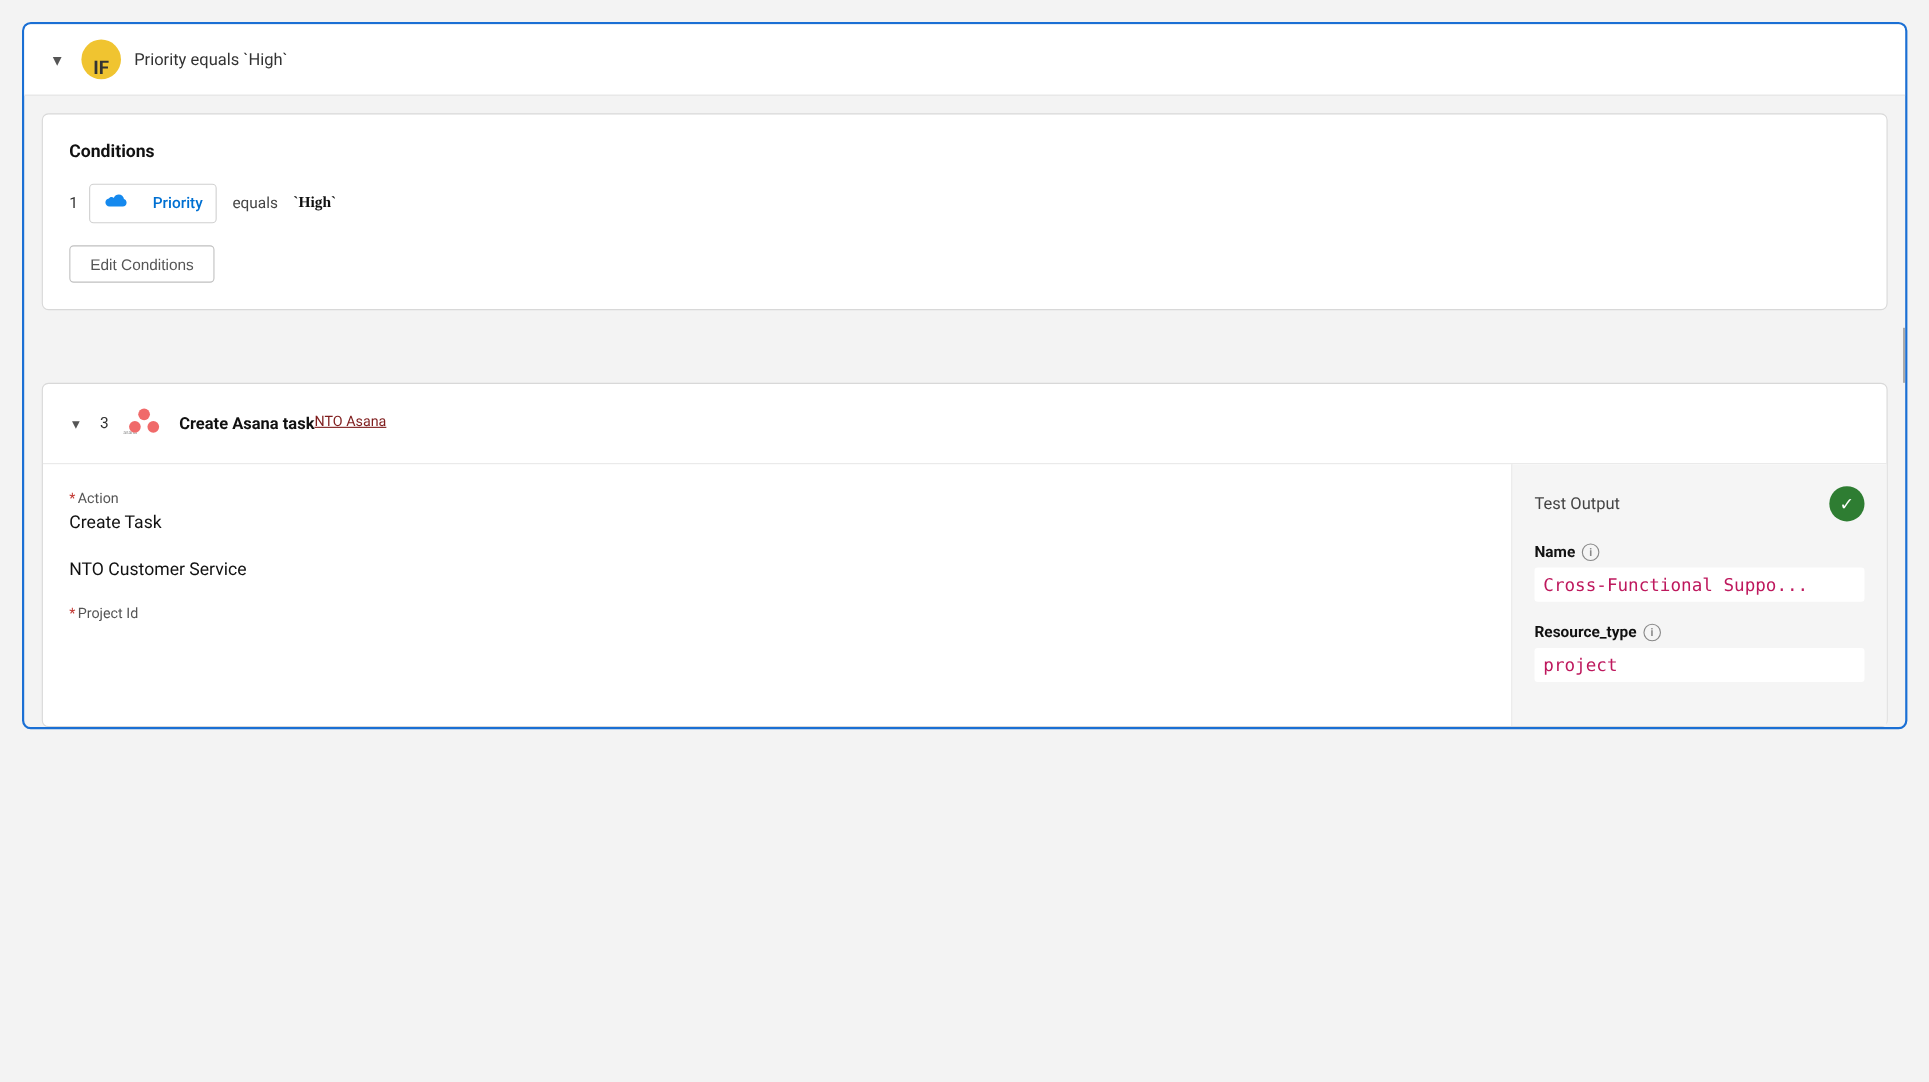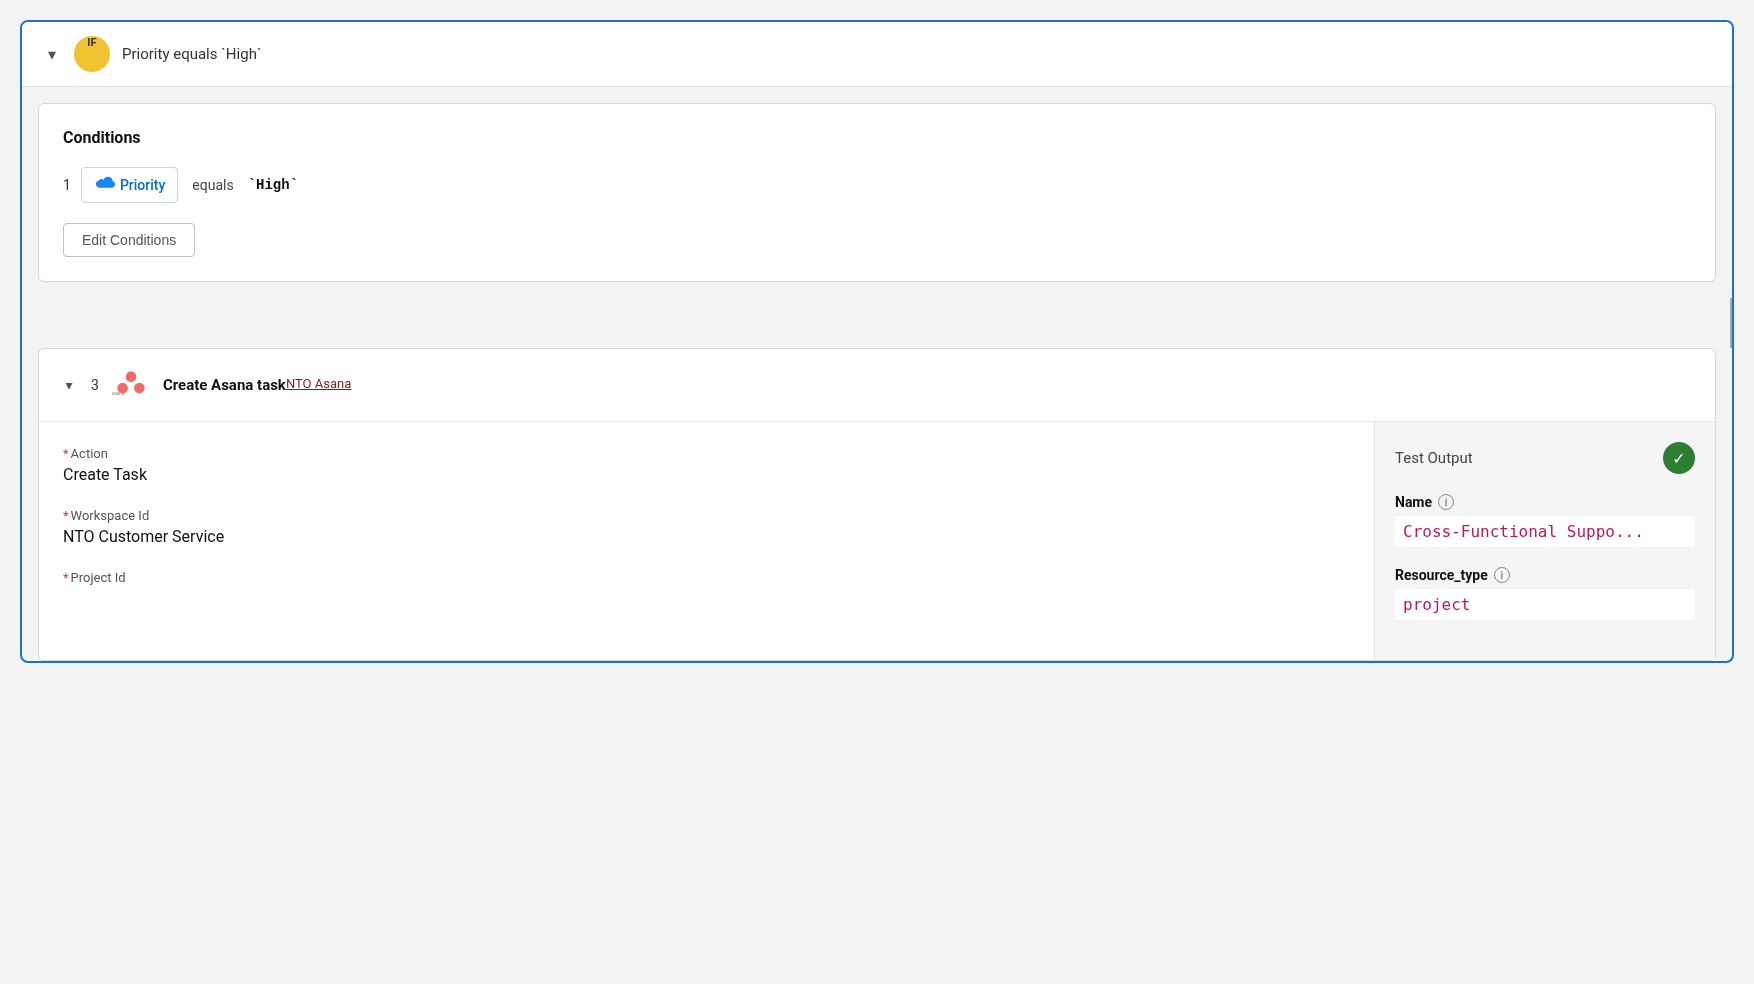--- a/index.html
+++ b/index.html
@@ -41,24 +41,24 @@
       justify-content: center;
       font-size: 16px;
     }
 
     .if-badge {
       width: 36px;
       height: 36px;
       border-radius: 50%;
       background: #f0c430;
       display: flex;
-      align-items: flex-start;
+      align-items: flex-end;
       justify-content: center;
       font-weight: 700;
-      font-size: 11px;
+      font-size: 17px;
       color: #333;
     }
 
     .if-title {
       font-size: 15px;
       color: #333;
       font-weight: 400;
     }
 
     
@@ -86,21 +86,21 @@
 
     .condition-number {
       font-size: 14px;
       color: #333;
       font-weight: 400;
     }
 
     .condition-field-pill {
       display: flex;
       align-items: center;
-      gap: 4px;
+      gap: 23px;
       border: 1px solid #d0d0d0;
       border-radius: 4px;
       padding: 6px 12px;
       background: #fff;
     }
 
     
     .sf-cloud-icon {
       width: 22px;
       height: 22px;
@@ -122,21 +122,21 @@
 
     .condition-operator {
       font-size: 14px;
       color: #444;
       margin: 0 4px;
     }
 
     .condition-value {
       font-size: 14px;
       color: #111;
-      font-family: Liberation Mono, monospace;
+      font-family: Liberation Serif, serif;
       font-weight: 600;
     }
 
     .edit-conditions-btn {
       border: 1px solid #c0c0c0;
       border-radius: 4px;
       background: #fff;
       padding: 8px 18px;
       font-size: 14px;
       color: #555;
@@ -384,23 +384,20 @@
 
       <div class="asana-left">
         <div class="field-group">
           <div class="field-label">
             <span class="required-star">*</span><span class="field-label-text">Action</span>
           </div>
           <div class="field-value">Create Task</div>
         </div>
 
         <div class="field-group">
-          <div class="field-label">
-            <span class="required-star">*</span><span class="field-label-text">Workspace Id</span>
-          </div>
           <div class="field-value">NTO Customer Service</div>
         </div>
 
         <div class="field-group">
           <div class="field-label">
             <span class="required-star">*</span><span class="field-label-text">Project Id</span>
           </div>
         </div>
       </div>
 

